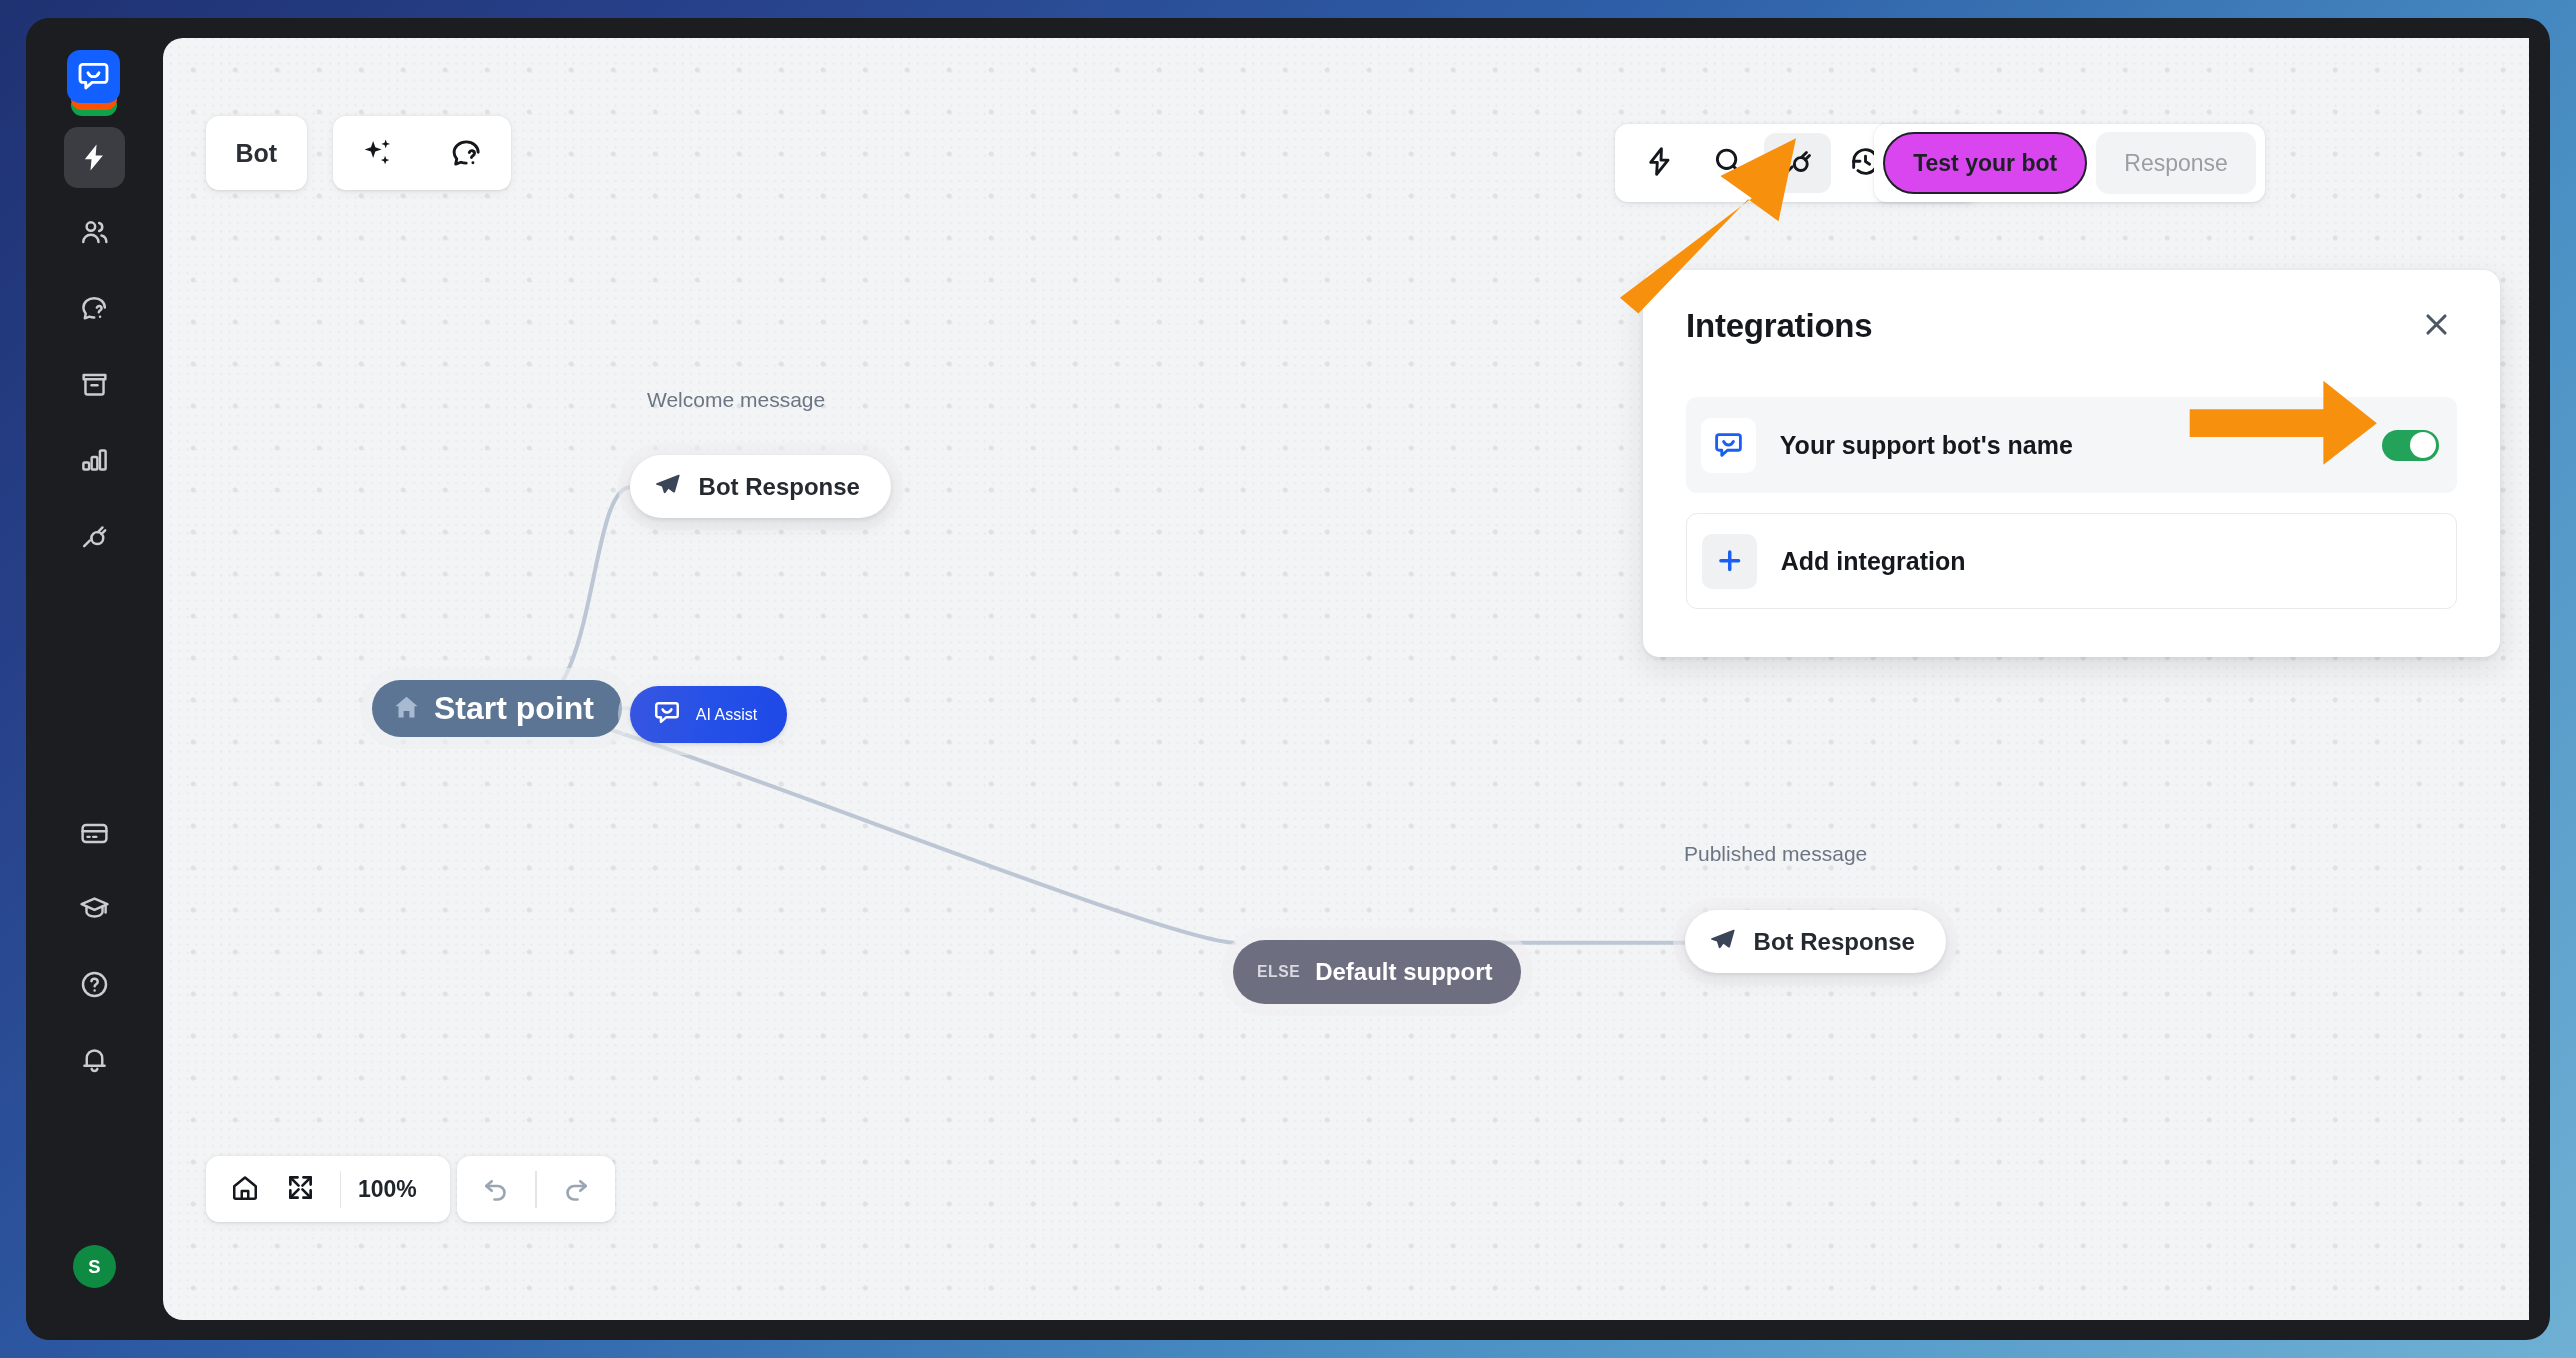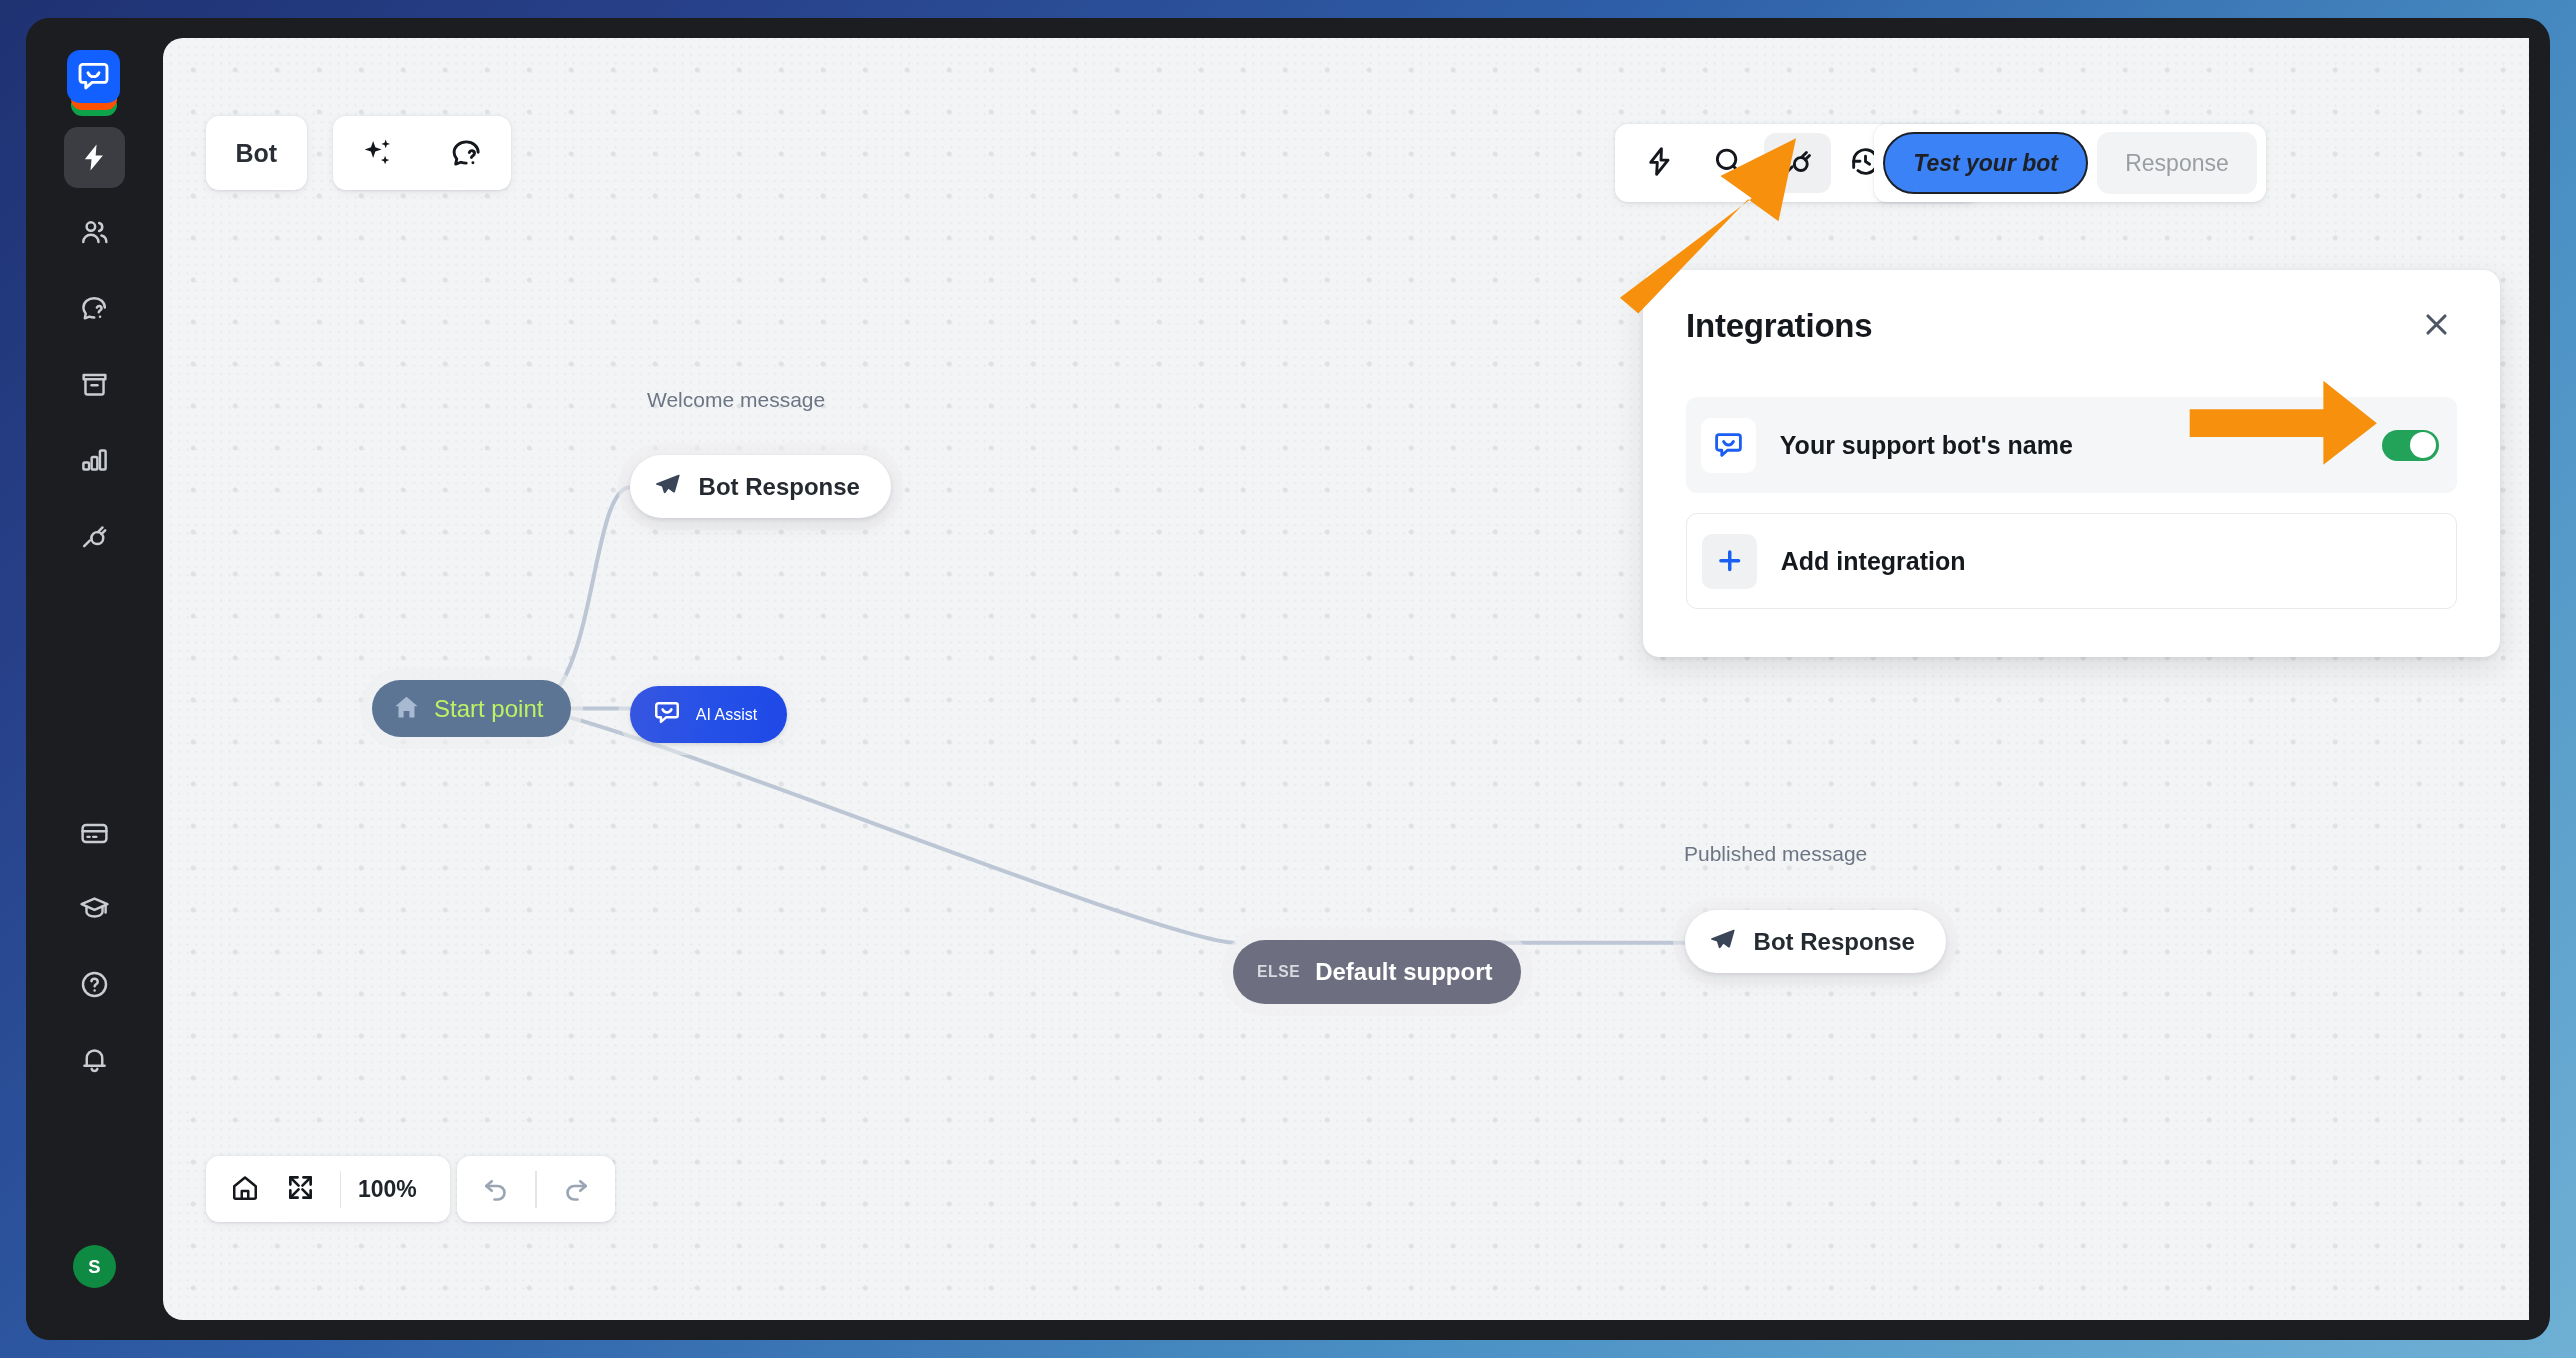--- a/index.html
+++ b/index.html
@@ -141,26 +141,25 @@
   #action-group {
     left: 1711px; top: 86px;
     height: 78px;
     padding: 8.3px 9.2px;
     gap: 9.2px;
   }
   #test-bot-btn {
     height: 62px; padding: 0 28px;
     border: 2.8px solid #1d2026;
     border-radius: 32px;
-    background: #3b82f6;
+    background: #d946ef;
     font-size: 23px; font-weight: 700; color: #1d2026;
     display: flex; align-items: center;
     cursor: pointer;
     white-space: nowrap;
-    font-style: italic;
   }
   #published-btn {
     height: 62px; padding: 0 28px;
     border: none; border-radius: 13px;
     background: #f2f3f4;
     font-size: 23px; font-weight: 400; color: #9a9da2;
     display: flex; align-items: center;
     cursor: pointer;
     white-space: nowrap;
   }
@@ -235,21 +234,21 @@
     border-radius: 35px;
     cursor: pointer;
     z-index: 6;
   }
   .node-start {
     left: 209px; top: 642px;
     height: 57px; padding: 0 28px 0 20px;
     background: #5c7594;
     box-shadow: 0 0 0 12px rgba(238,239,241,.62);
   }
-  .node-start .nlabel { color:#bef264; font-size:24px; font-weight:400; margin-left: 13px; }
+  .node-start .nlabel { color:#ffffff; font-size:32px; font-weight:700; margin-left: 13px; }
 
   .node-bot-response {
     left: 467px; top: 417px;
     height: 63px; padding: 0 31px 0 24px;
     background: #fff;
     box-shadow: 0 1.8px 4.6px rgba(20,25,40,.10), 0 7.4px 20px rgba(20,25,40,.07), 0 0 0 12px rgba(238,239,241,.55);
   }
   .node-bot-response .nlabel { color:#252a31; font-size:24px; font-weight:600; margin-left: 16.6px; }
 
   .node-ai {

